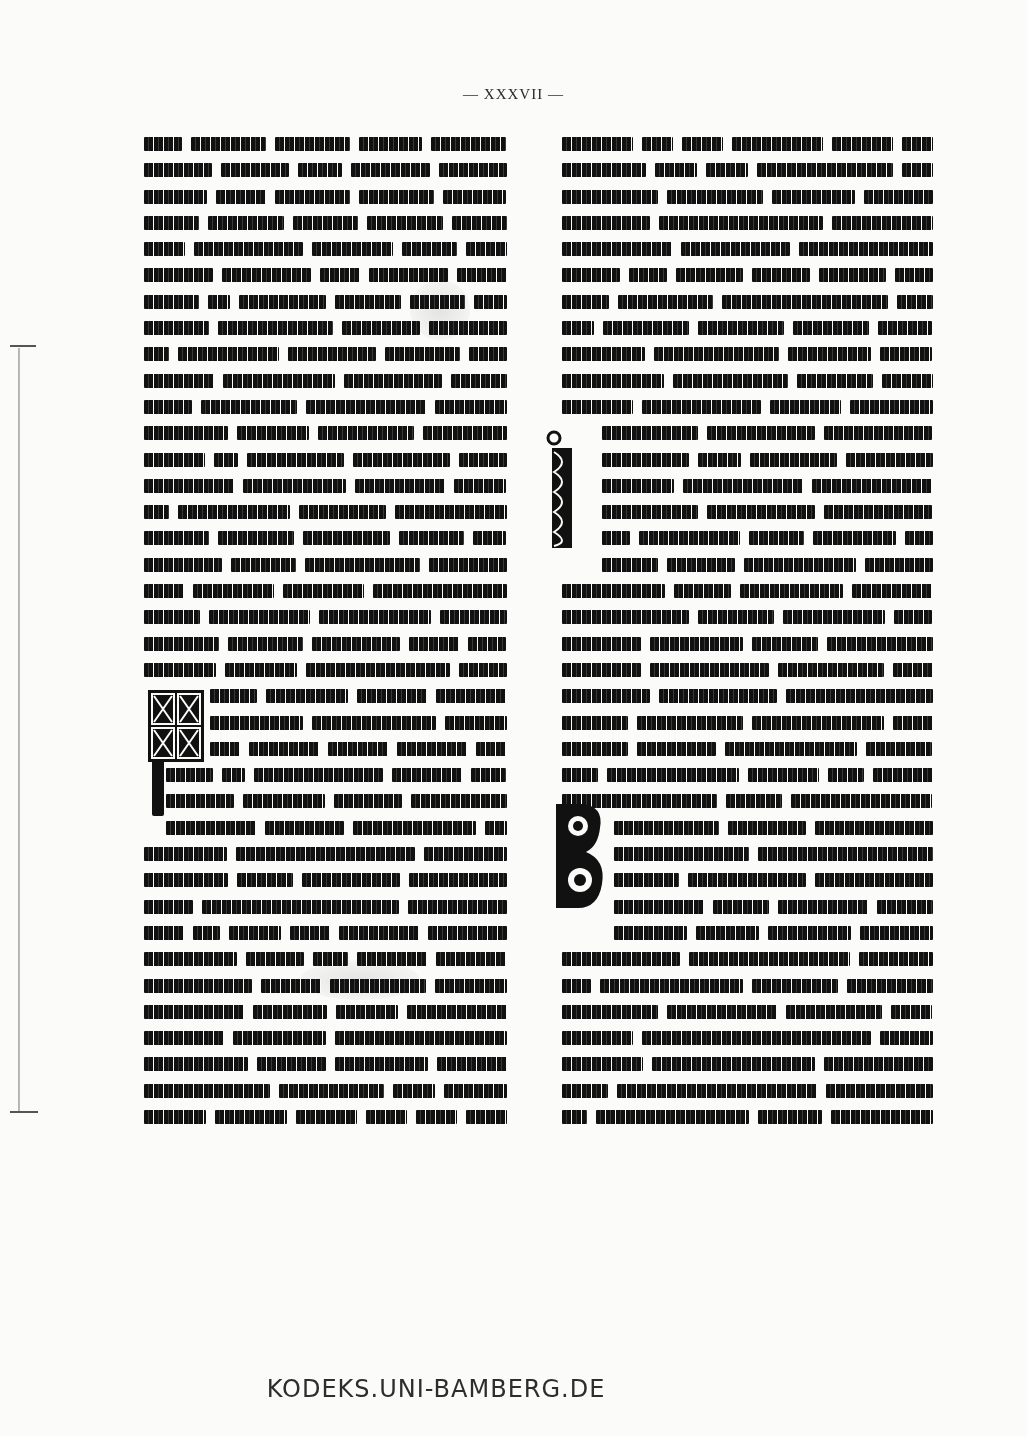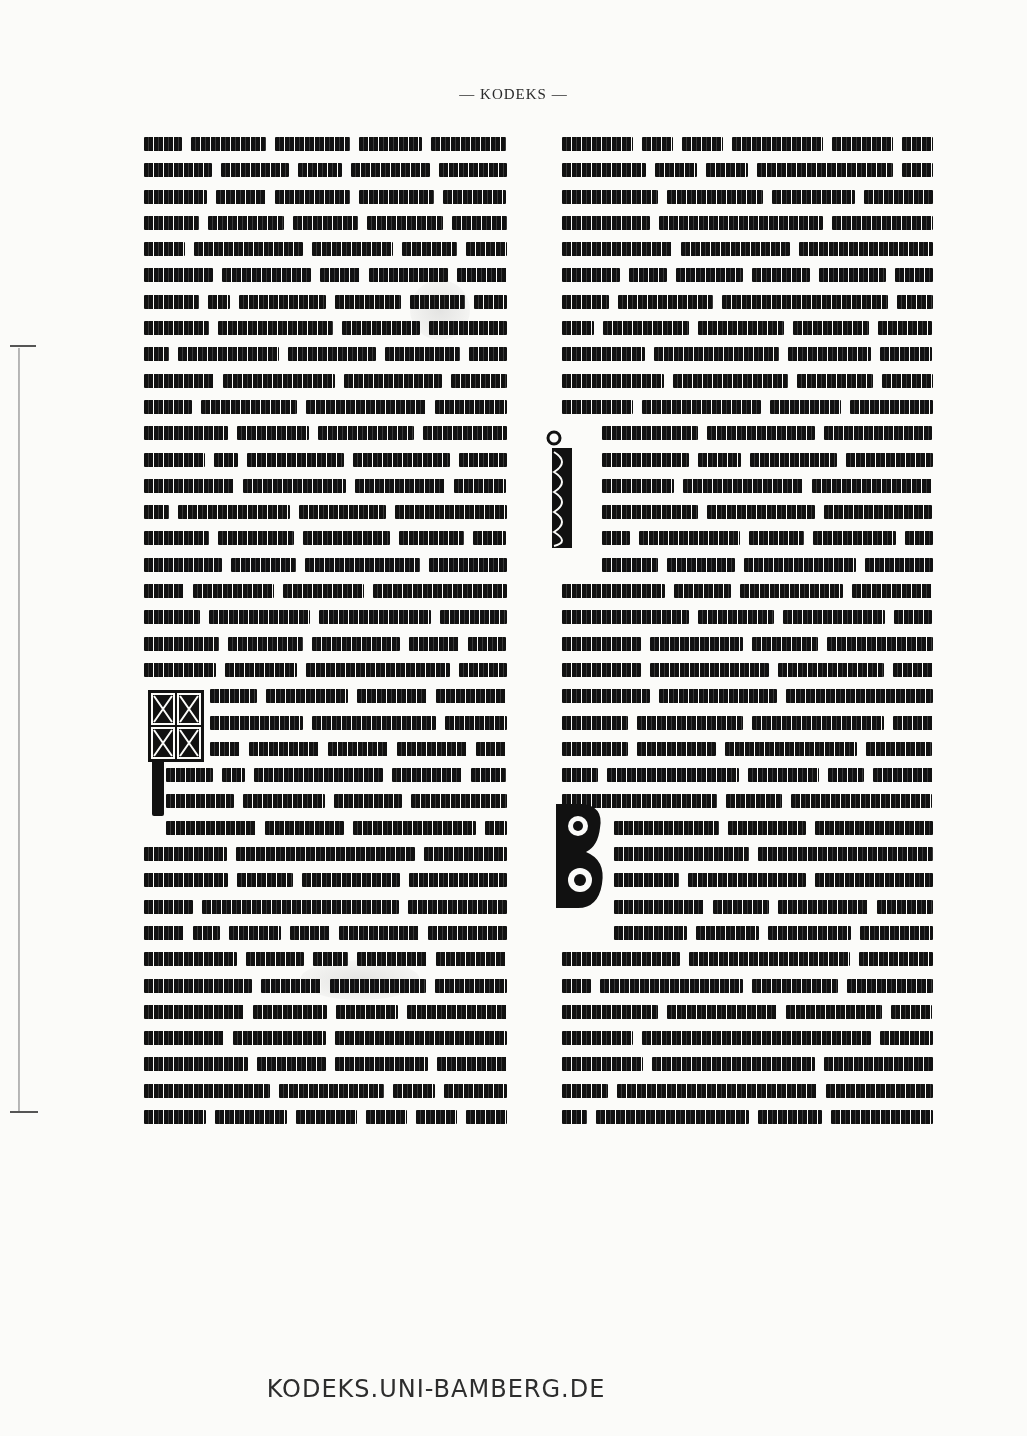--- a/index.html
+++ b/index.html
@@ -46,21 +46,21 @@
       letter-spacing: 1px;
     }
     .smudge {
       position: absolute; border-radius: 50%;
       background: radial-gradient(ellipse, rgba(120,120,120,0.18), rgba(120,120,120,0));
     }
   </style>
 </head>
 <body>
 
-<div class="page-number">— KODEKS —</div>
+<div class="page-number">— XXXVII —</div>
 
 <div class="binding-rule"></div>
 <div class="binding-mark" style="left:10px;top:345px;width:26px;"></div>
 <div class="binding-mark" style="left:10px;top:1111px;width:28px;"></div>
 
 <div class="smudge" style="left:410px;top:280px;width:60px;height:60px;"></div>
 <div class="smudge" style="left:300px;top:960px;width:120px;height:40px;"></div>
 
 <div class="column col-left" id="col-left">
     <div class="line" style="padding-left: 0px;">

